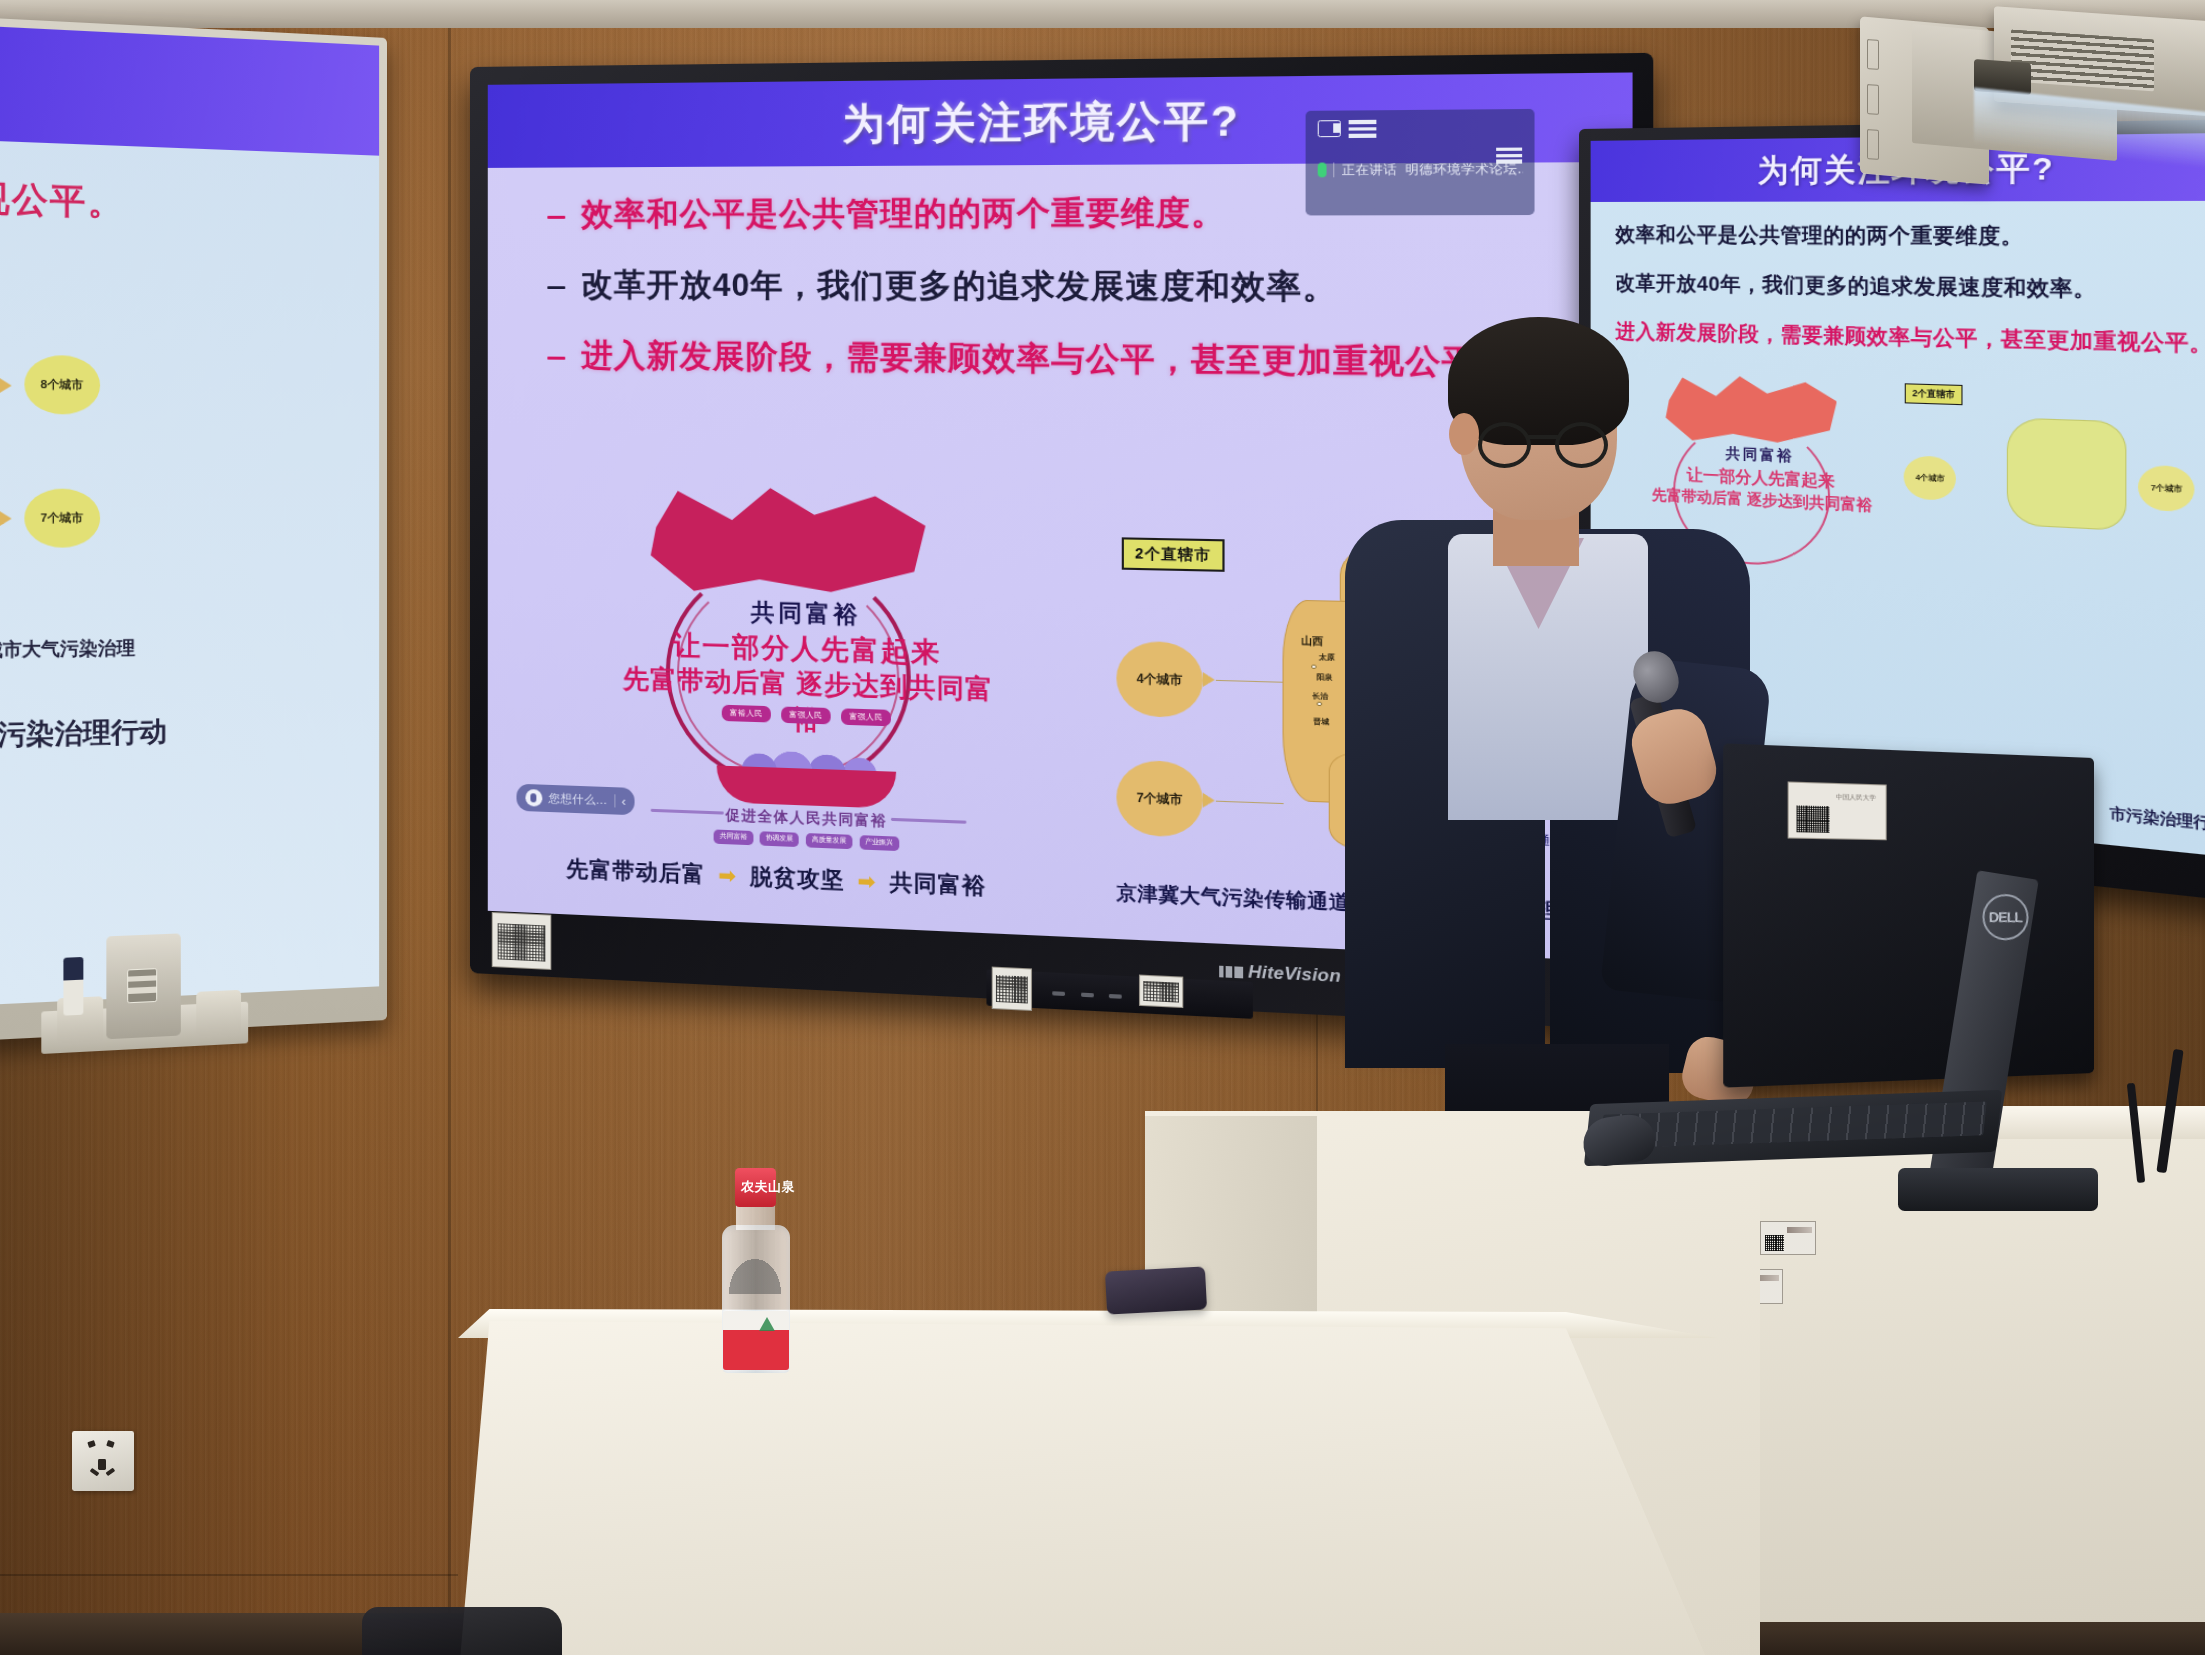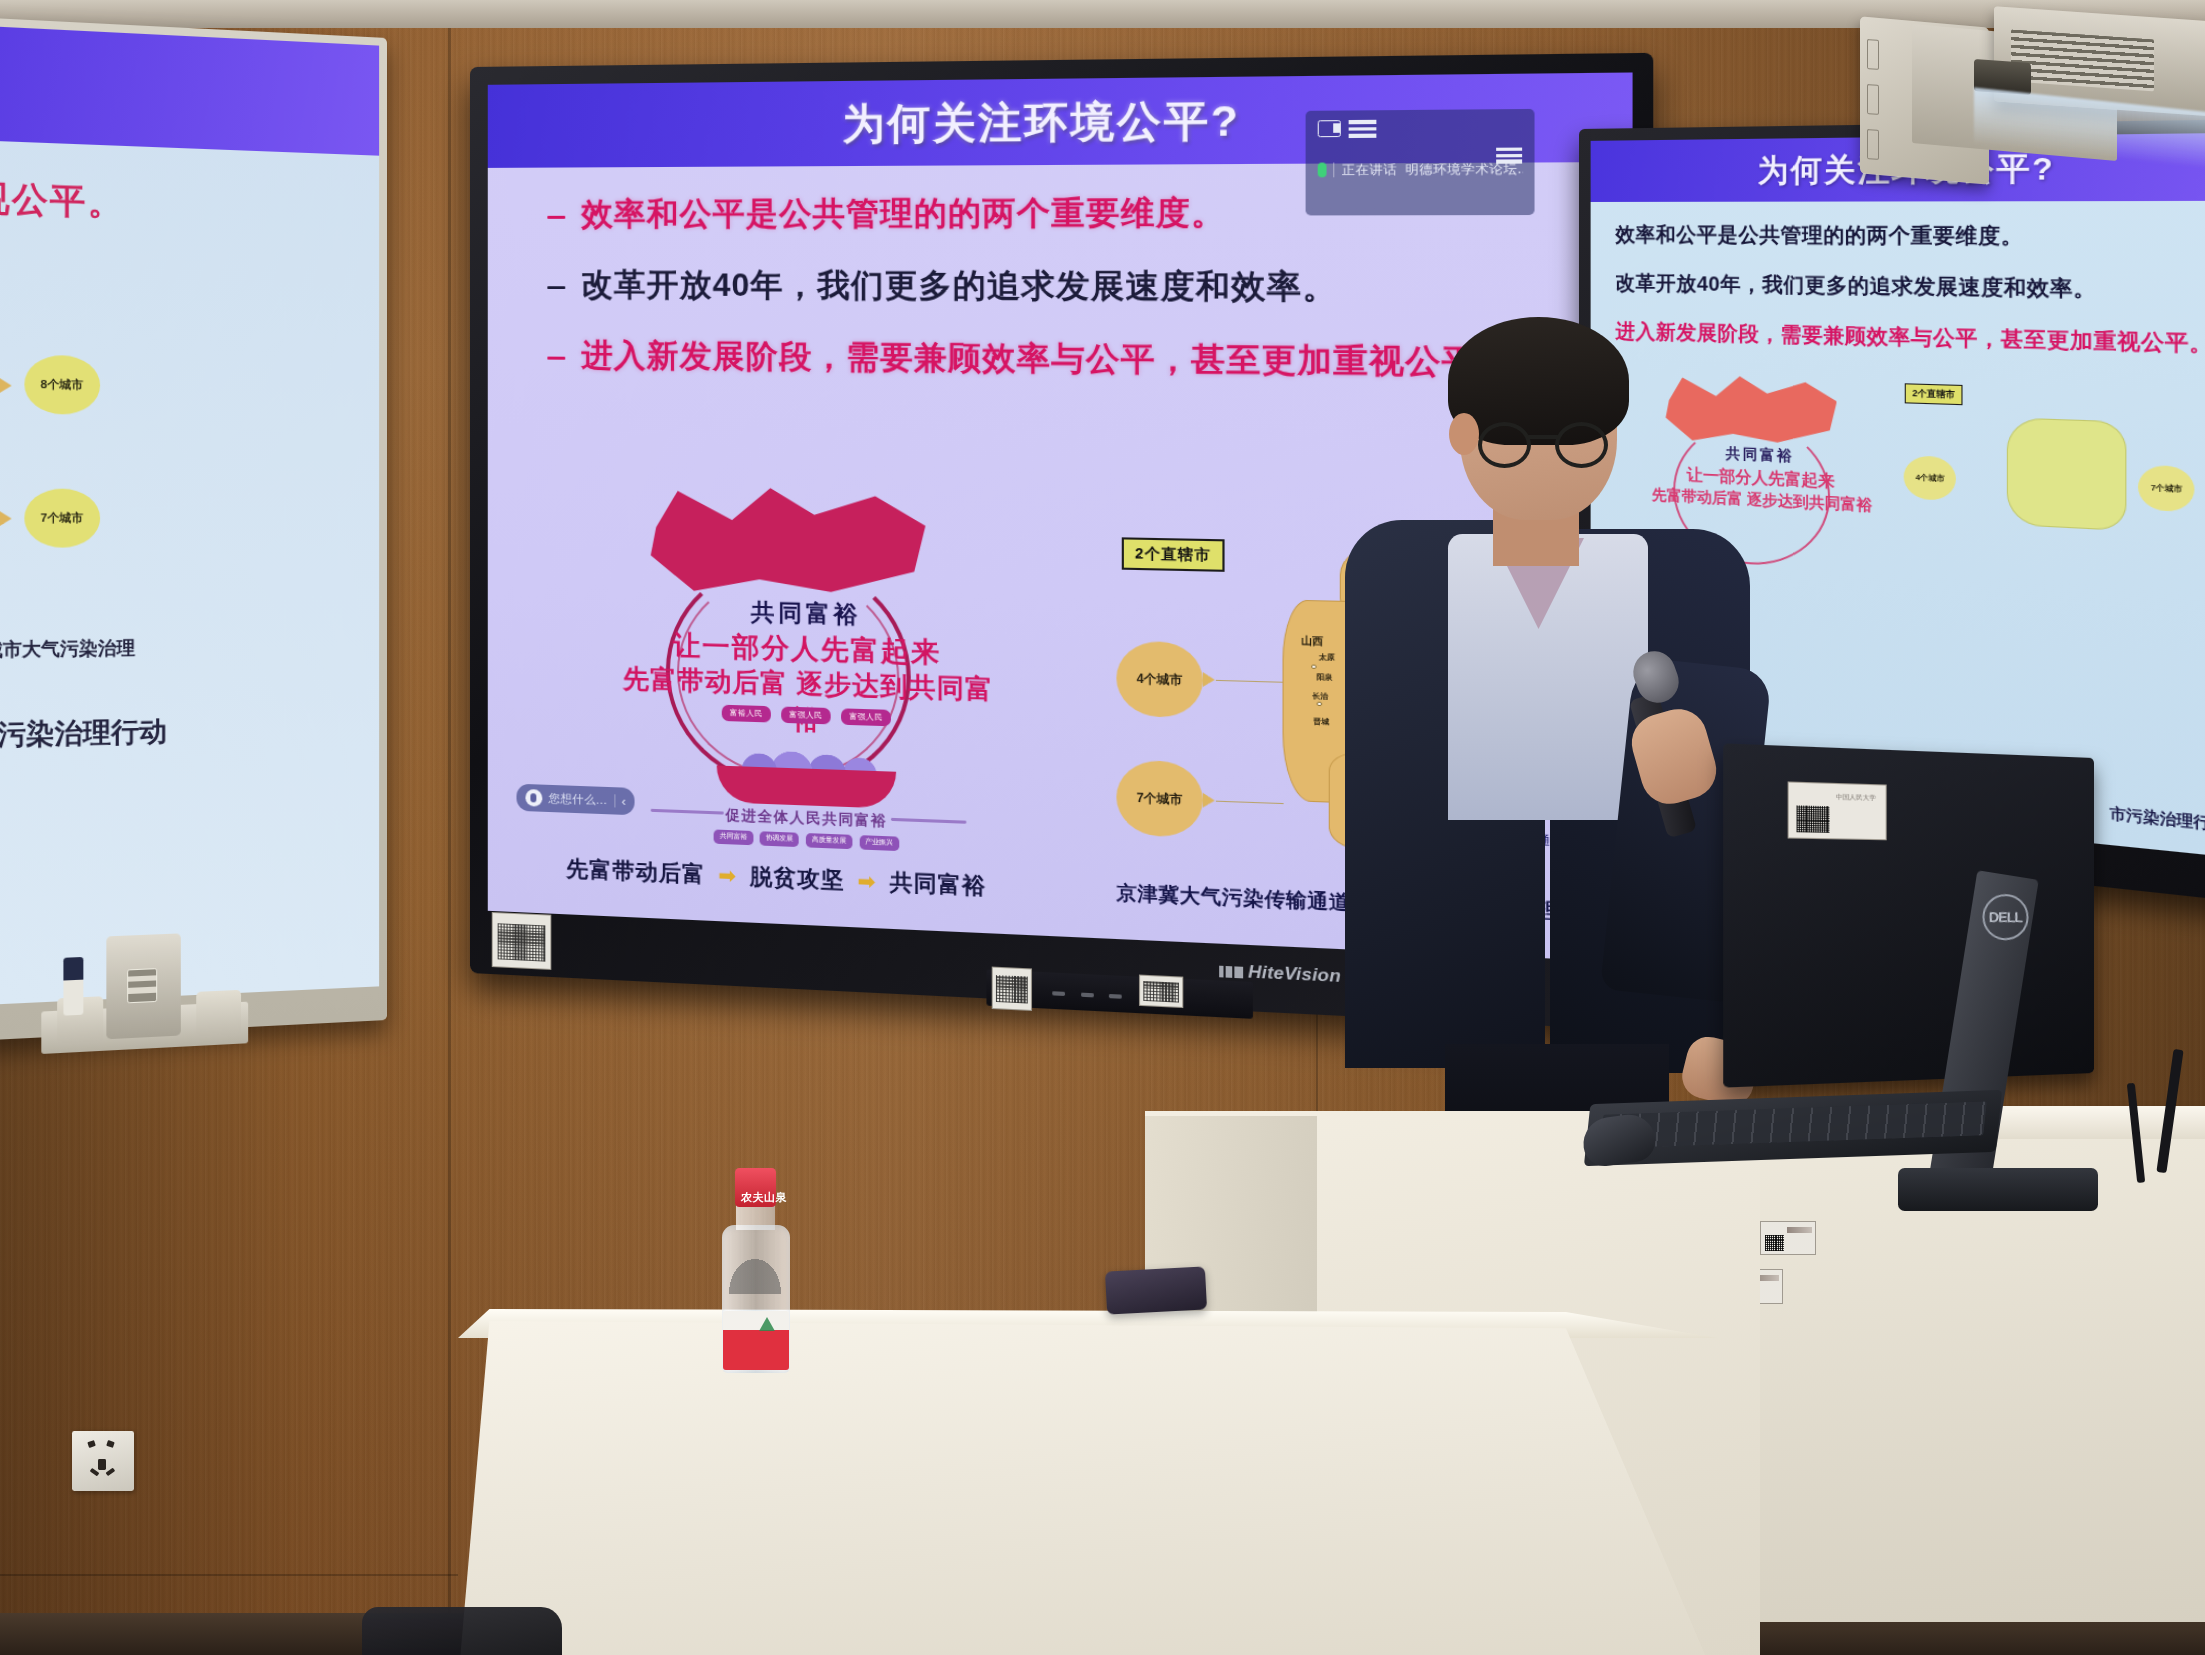--- a/index.html
+++ b/index.html
@@ -282,21 +282,21 @@
     background:linear-gradient(180deg,#f05060,#c3222f);}
   .b-neck{position:absolute;left:21px;top:36px;width:39px;height:26px;
     background:linear-gradient(90deg,rgba(255,255,255,.72),rgba(225,232,238,.55));}
   .b-body{position:absolute;left:6.7px;top:57px;width:68px;height:148px;border-radius:12.4px 12.4px 5.7px 5.7px;
     background:linear-gradient(90deg,rgba(255,255,255,.80),rgba(212,224,234,.62),rgba(255,255,255,.74));
     box-shadow:inset 0 0 7.6px rgba(120,140,160,.28);}
   .b-mtn{position:absolute;left:14.3px;top:91px;width:52px;height:35px;
     background:radial-gradient(ellipse at 50% 100%,rgba(90,90,90,.55) 0 26px,transparent 26px);}
   .b-label{position:absolute;left:7.6px;top:143px;width:66px;height:59px;
     background:linear-gradient(180deg,#f3f1ec 0 19px,#e0303f 19px 100%);border-radius:2.9px;}
-  .b-label-txt{position:absolute;left:26px;top:22px;color:#fff;font-size:11px;font-weight:800;letter-spacing:0.5px;}
+  .b-label-txt{position:absolute;left:26px;top:10px;color:#fff;font-size:13px;font-weight:800;letter-spacing:0.5px;}
   .b-leaf{position:absolute;left:44px;top:149px;width:16px;height:14.3px;background:#2e8a4e;
     clip-path:polygon(50% 0,100% 100%,0 100%);opacity:.85;}
 
   
   .socket{position:absolute;left:72px;top:1431px;width:62px;height:60px;
     background:linear-gradient(165deg,#efece4,#cbc7bc);border-radius:2.4px;
     box-shadow:1px 1.9px 4.3px rgba(0,0,0,.28);}
   .sk-h{position:absolute;width:7.2px;height:5.7px;background:#2a2520;border-radius:1px;}
   .sk-r{position:absolute;left:26px;top:28px;width:7.6px;height:10.5px;background:#2a2520;
     border-radius:1.4px;transform:rotate(0deg);}

